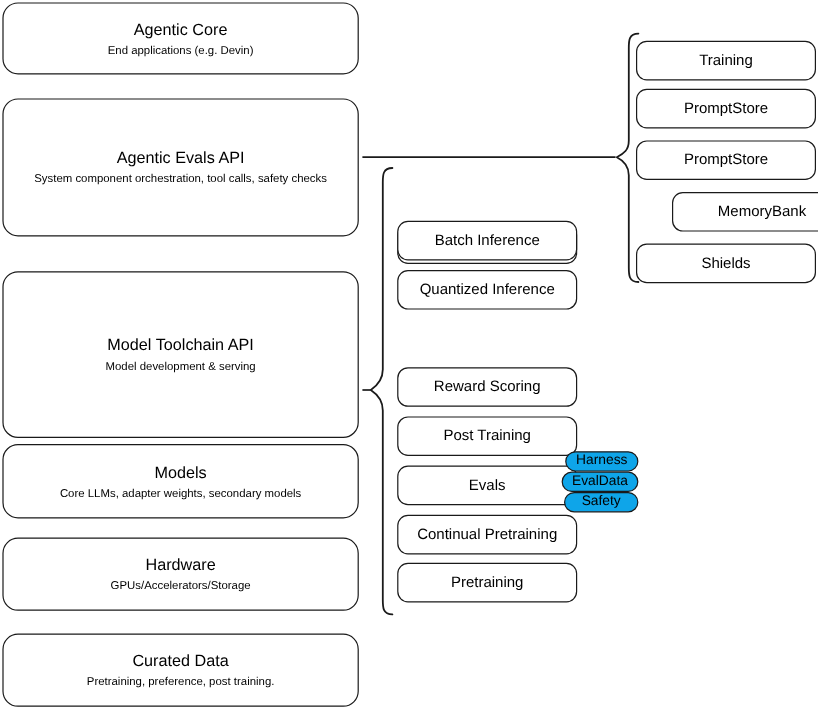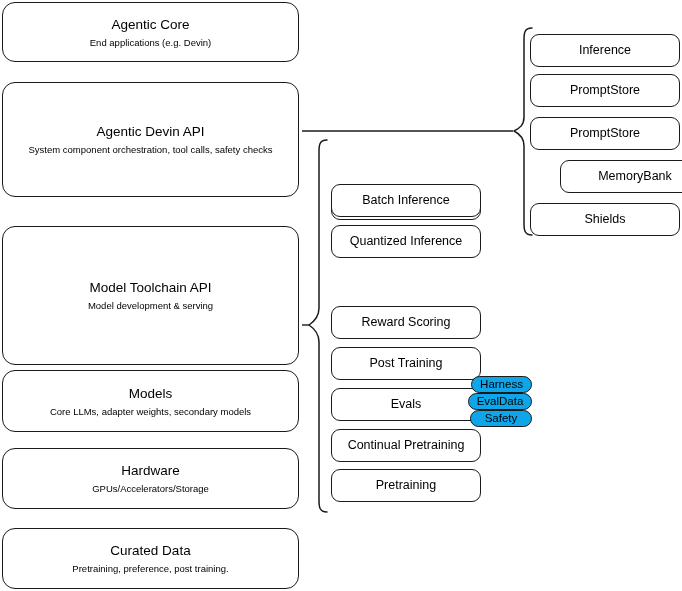--- a/index.html
+++ b/index.html
@@ -88,21 +88,21 @@
 <body>
 
 <div id="canvas">
 
   <div class="box layer-box" style="left:2px; top:2px; width:297px; height:60px;">
     <div class="title">Agentic Core</div>
     <div class="subtitle">End applications (e.g. Devin)</div>
   </div>
 
   <div class="box layer-box" style="left:2px; top:82px; width:297px; height:115px;">
-    <div class="title">Agentic Devin API</div>
+    <div class="title">Agentic Evals API</div>
     <div class="subtitle">System component orchestration, tool calls, safety checks</div>
   </div>
 
   <div class="box layer-box" style="left:2px; top:226px; width:297px; height:139px;">
     <div class="title">Model Toolchain API</div>
     <div class="subtitle">Model development &amp; serving</div>
   </div>
 
   <div class="box layer-box" style="left:2px; top:370px; width:297px; height:62px;">
     <div class="title">Models</div>
@@ -191,21 +191,21 @@
 
   <div class="pill" style="left:468px; top:393px; width:64px; height:17px;">
     <span>EvalData</span>
   </div>
 
   <div class="pill" style="left:470px; top:410px; width:62px; height:17px;">
     <span>Safety</span>
   </div>
 
   <div class="box cap-box" style="left:530px; top:34px; width:150px; height:33px;">
-    <div class="title">Inference</div>
+    <div class="title">Training</div>
   </div>
 
   <div class="box cap-box" style="left:530px; top:74px; width:150px; height:33px;">
     <div class="title">PromptStore</div>
   </div>
 
   <div class="box cap-box" style="left:530px; top:117px; width:150px; height:33px;">
     <div class="title">PromptStore</div>
   </div>
 

